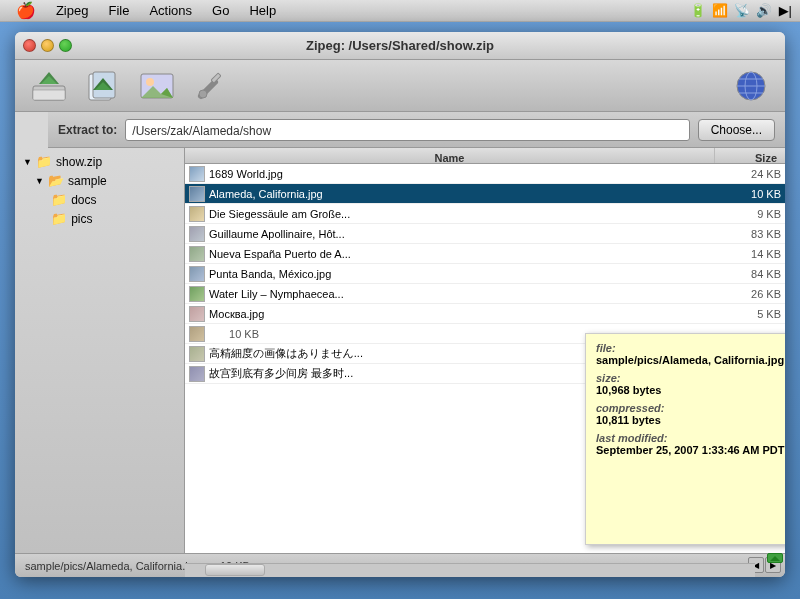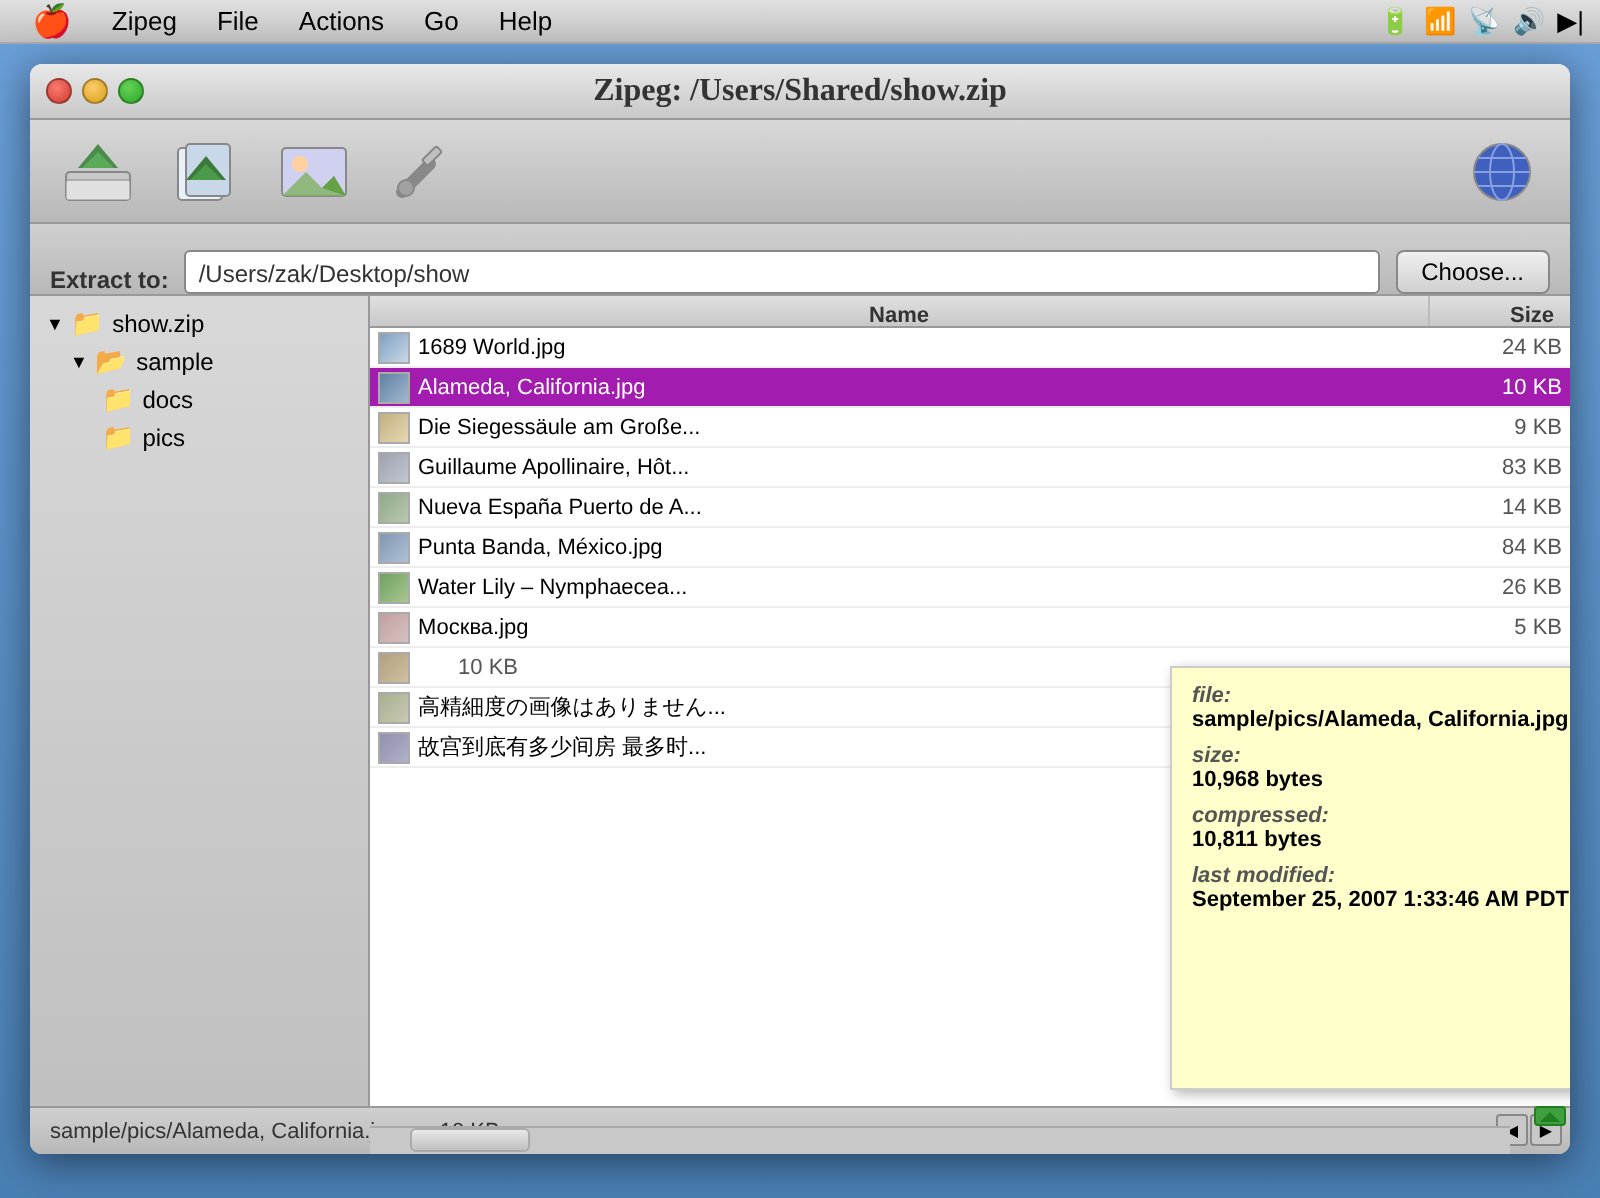--- a/index.html
+++ b/index.html
@@ -5,24 +5,23 @@
     * { margin: 0; padding: 0; box-sizing: border-box; }
     body {
       width: 800px;
       height: 599px;
       background: linear-gradient(180deg, #6a9fd8 0%, #4a7fb5 100%);
       font-family: -apple-system, 'Lucida Grande', sans-serif;
       font-size: 12px;
       overflow: hidden;
     }
     .titlebar-title {
-      font-size: 16px;
+      font-size: 13px;
       font-weight: bold;
       color: #333;
-      font-family: Liberation Serif, serif;
     }
     .traffic-light {
       width: 13px;
       height: 13px;
       border-radius: 50%;
       border: 1px solid rgba(0,0,0,0.3);
       cursor: pointer;
     }
     .traffic-light.close { background: radial-gradient(circle at 40% 35%, #ff7a70, #cc3b2e); }
     .traffic-light.minimize { background: radial-gradient(circle at 40% 35%, #ffcc6a, #d4a018); }
@@ -87,24 +86,25 @@
       align-items: center;
       cursor: pointer;
       padding: 4px;
     }
 
     
     .extract-bar {
       background: linear-gradient(180deg, #d0d0d0 0%, #b8b8b8 100%);
       height: 36px;
       display: flex;
-      align-items: flex-end;
+      align-items: center;
       padding: 0 10px;
       gap: 8px;
       border-bottom: 1px solid #999;
+      margin-left: 33px;
     }
     .extract-label {
       font-size: 12px;
       font-weight: bold;
       color: #333;
       white-space: nowrap;
     }
     .extract-path {
       flex: 1;
       height: 22px;
@@ -190,21 +190,21 @@
       line-height: 20px;
     }
     .file-row {
       display: flex;
       align-items: center;
       height: 20px;
       border-bottom: 1px solid #eee;
       padding: 0 4px;
       cursor: pointer;
     }
-    .file-row.selected { background: #a21caf; color: white; }
+    .file-row.selected { background: #0c4a6e; color: white; }
     .file-thumb {
       width: 16px;
       height: 16px;
       margin-right: 4px;
       background: #c8d8e8;
       border: 1px solid #aaa;
       flex-shrink: 0;
       display: flex;
       align-items: center;
       justify-content: center;
@@ -358,21 +358,21 @@
         <ellipse cx="18" cy="18" rx="6" ry="14" fill="none" stroke="#88a0e0" stroke-width="1"></ellipse>
         <line x1="4" y1="18" x2="32" y2="18" stroke="#88a0e0" stroke-width="1"></line>
         <line x1="6" y1="11" x2="30" y2="11" stroke="#88a0e0" stroke-width="1"></line>
         <line x1="6" y1="25" x2="30" y2="25" stroke="#88a0e0" stroke-width="1"></line>
       </svg>
     </div>
   </div>
 
   <div class="extract-bar">
     <span class="extract-label">Extract to:</span>
-    <div class="extract-path">/Users/zak/Desktop/show</div>
+    <div class="extract-path">/Users/zak/Alameda/show</div>
     <button class="choose-btn">Choose...</button>
   </div>
 
   <div class="main-content">
 
     <div class="sidebar">
 
       <div class="sidebar-item">
         <span style="font-size:9px;">▼</span>
         <span style="font-size:13px;">📁</span>

